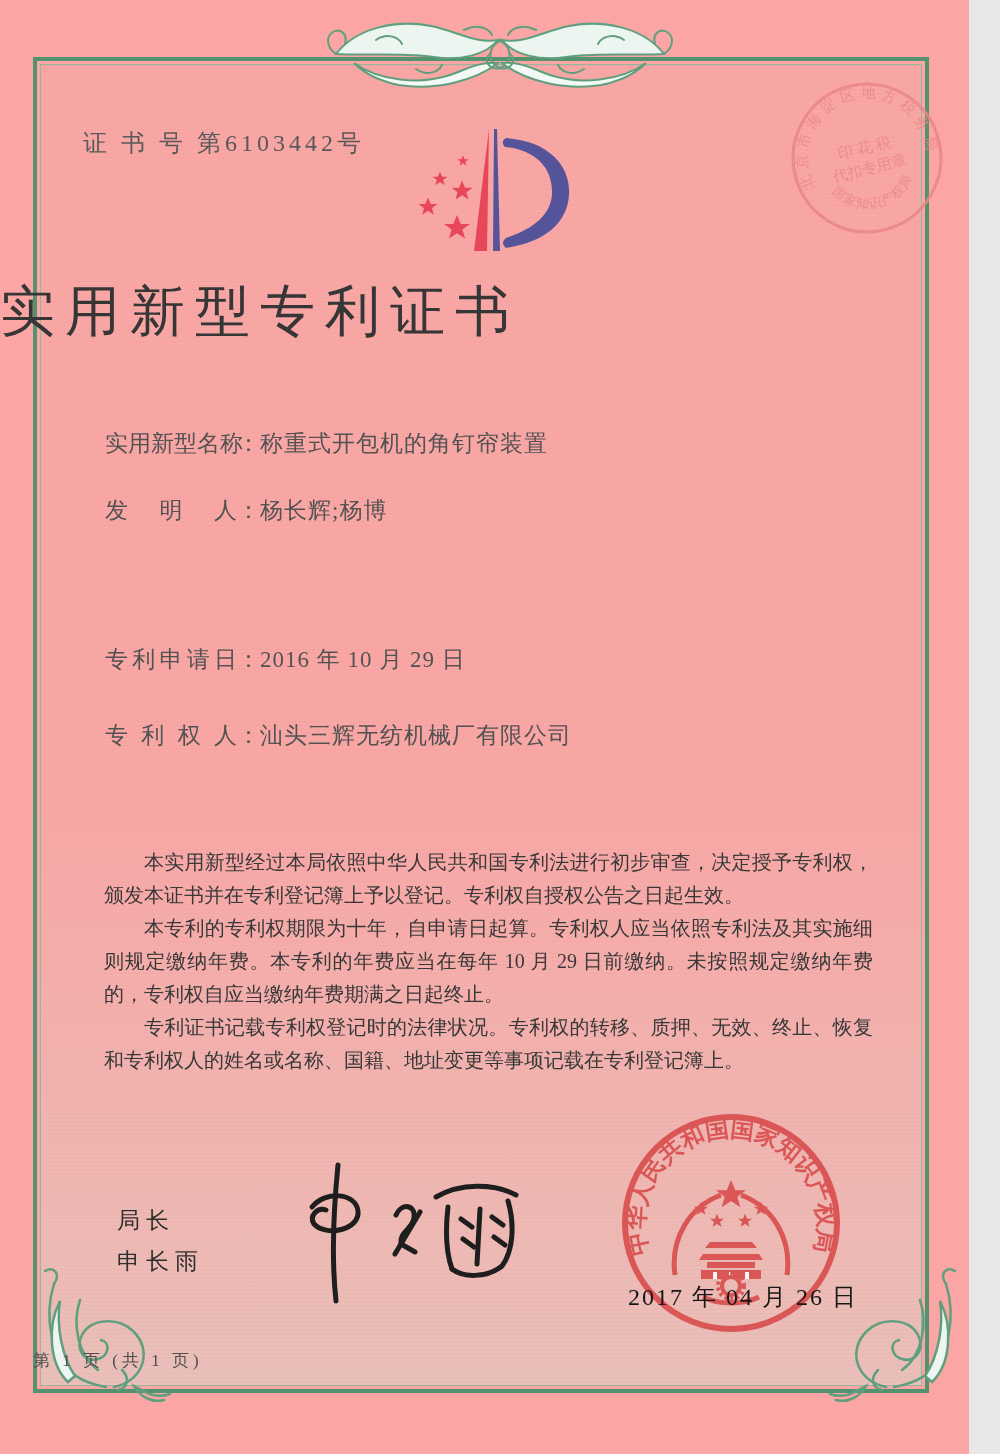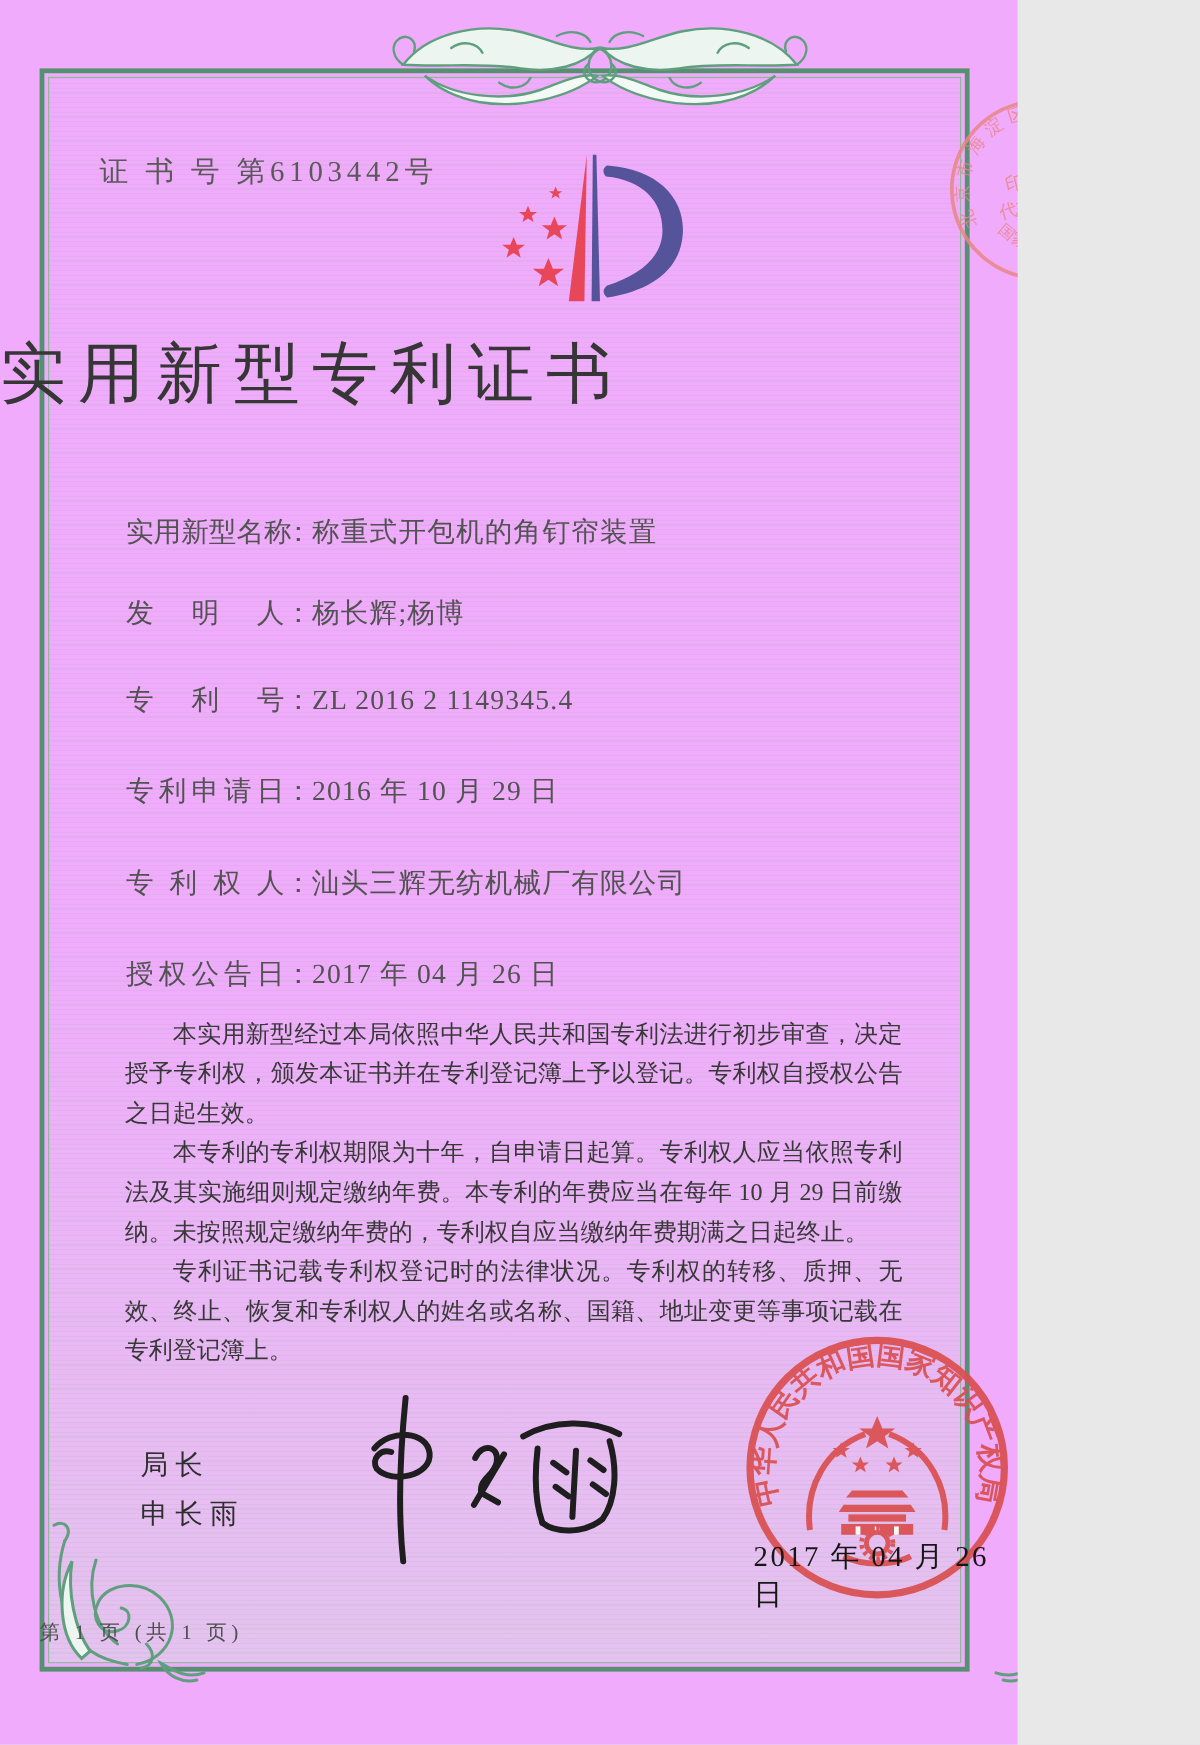--- a/index.html
+++ b/index.html
@@ -1,16 +1,16 @@
 <!DOCTYPE html>
 <html><head>
 <meta charset="utf-8">
 <style>
   html,body{margin:0;padding:0;background:#e8e8e8;}
-  .page{position:relative;width:848px;height:1454px;background:#f0abfc;overflow:hidden;
+  .page{position:relative;width:969px;height:1454px;background:#fca5a5;overflow:hidden;
         font-family:"Liberation Serif","DejaVu Serif",serif;color:#3f3f3f;}
   .guilloche{position:absolute;left:41px;top:65px;right:48px;bottom:68px;
     background-image:
       repeating-linear-gradient(0deg, rgba(130,182,150,0.12) 0 1px, rgba(0,0,0,0) 1px 4px),
       linear-gradient(180deg, rgba(222,238,228,0) 55%, rgba(210,232,218,0.38) 100%);
     pointer-events:none;}
   .frame{position:absolute;left:33px;top:57px;right:40px;bottom:61px;border:4px solid #53916f;}
   .frame-inner{position:absolute;left:3px;top:3px;right:3px;bottom:3px;border:1px solid #8fb89d;}
   .cert-no{position:absolute;left:83px;top:127px;font-size:24px;letter-spacing:4px;color:#595959;}
   .title{position:absolute;left:0;right:0;top:275px;margin:0;text-align:left;
@@ -118,31 +118,25 @@
   </svg>
 
   <h1 class="title">实用新型专利证书</h1>
 
   <div class="field" style="top:428px;">
     <span class="flabel">实用新型名称</span><span>：</span><span class="fvalue">称重式开包机的角钉帘装置</span>
   </div>
   <div class="field" style="top:495px;">
     <span class="flabel">发明人</span><span>：</span><span class="fvalue">杨长辉;杨博</span>
   </div>
-  <div class="field" style="top:568px;">
-    <span class="flabel">专利号</span><span>：</span><span class="fvalue">ZL 2016 2 1149345.4</span>
-  </div>
   <div class="field" style="top:644px;">
     <span class="flabel">专利申请日</span><span>：</span><span class="fvalue">2016 年 10 月 29 日</span>
   </div>
   <div class="field" style="top:720px;">
     <span class="flabel">专利权人</span><span>：</span><span class="fvalue">汕头三辉无纺机械厂有限公司</span>
-  </div>
-  <div class="field" style="top:796px;">
-    <span class="flabel">授权公告日</span><span>：</span><span class="fvalue">2017 年 04 月 26 日</span>
   </div>
 
   <div class="paras">
     <p>本实用新型经过本局依照中华人民共和国专利法进行初步审查，决定授予专利权，颁发本证书并在专利登记簿上予以登记。专利权自授权公告之日起生效。</p>
     <p>本专利的专利权期限为十年，自申请日起算。专利权人应当依照专利法及其实施细则规定缴纳年费。本专利的年费应当在每年 10 月 29 日前缴纳。未按照规定缴纳年费的，专利权自应当缴纳年费期满之日起终止。</p>
     <p>专利证书记载专利权登记时的法律状况。专利权的转移、质押、无效、终止、恢复和专利权人的姓名或名称、国籍、地址变更等事项记载在专利登记簿上。</p>
   </div>
 
   <div class="signer" style="top:1205px;">局长</div>
   <div class="signer" style="top:1246px;">申长雨</div>

